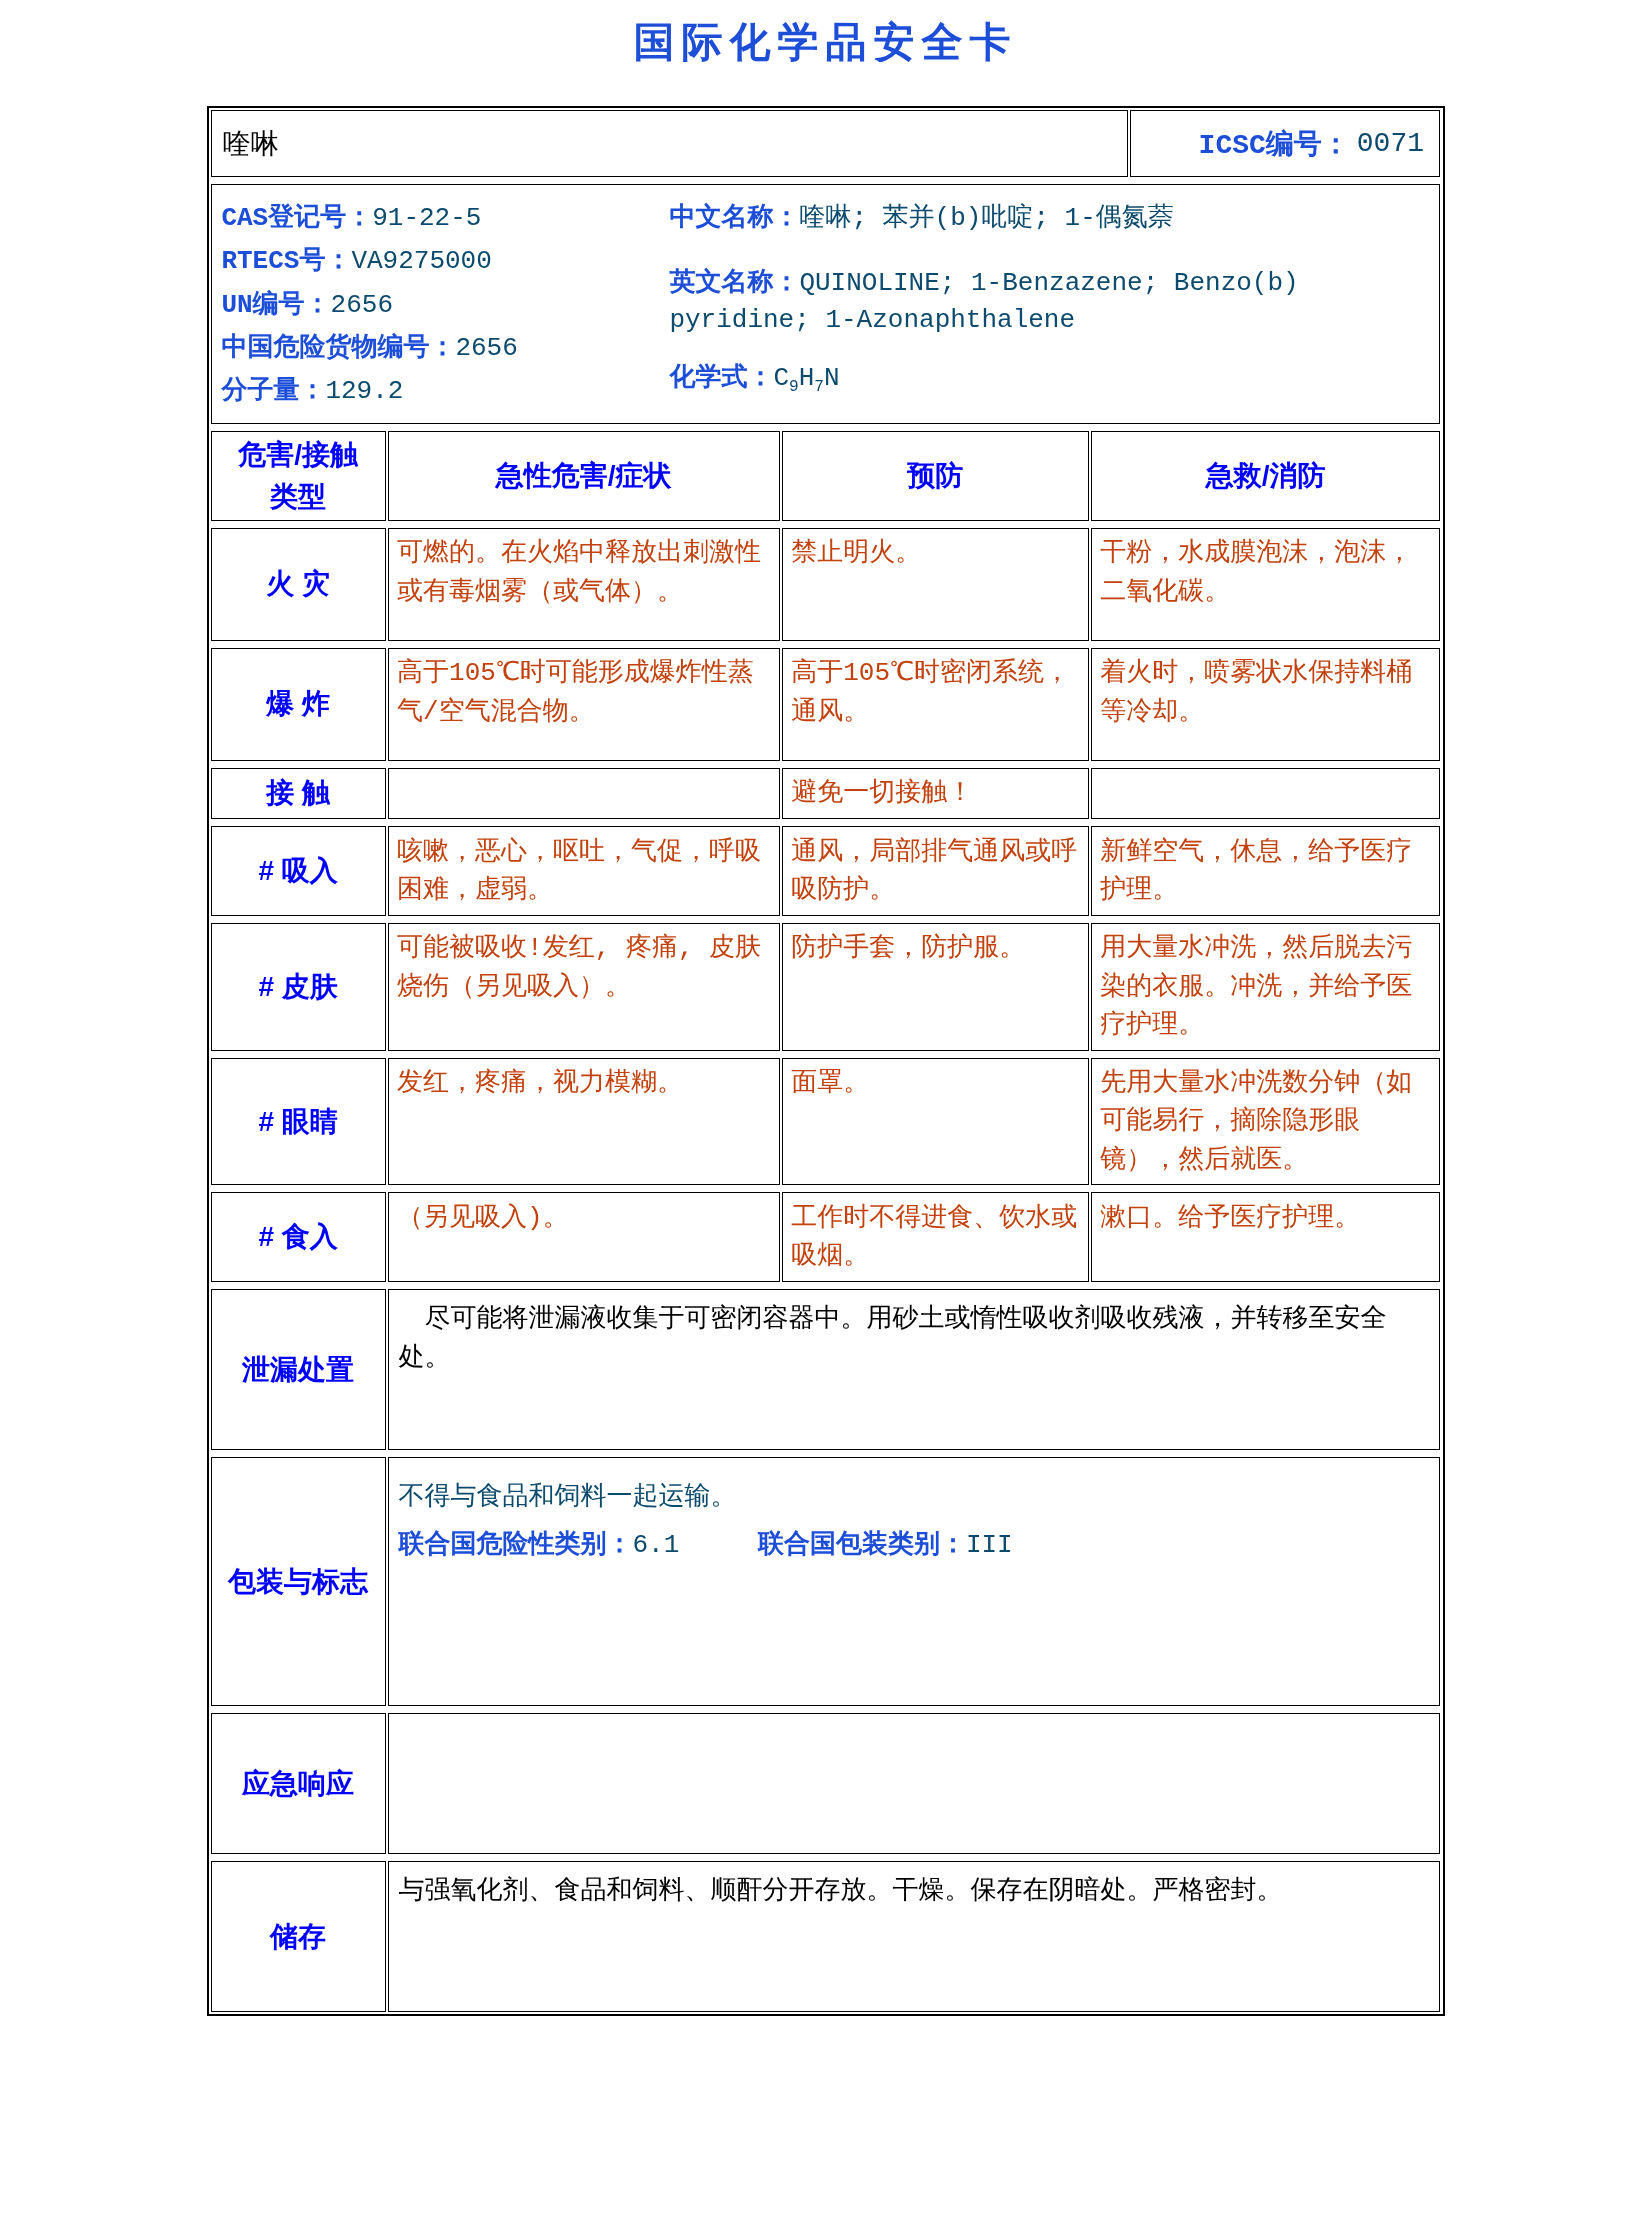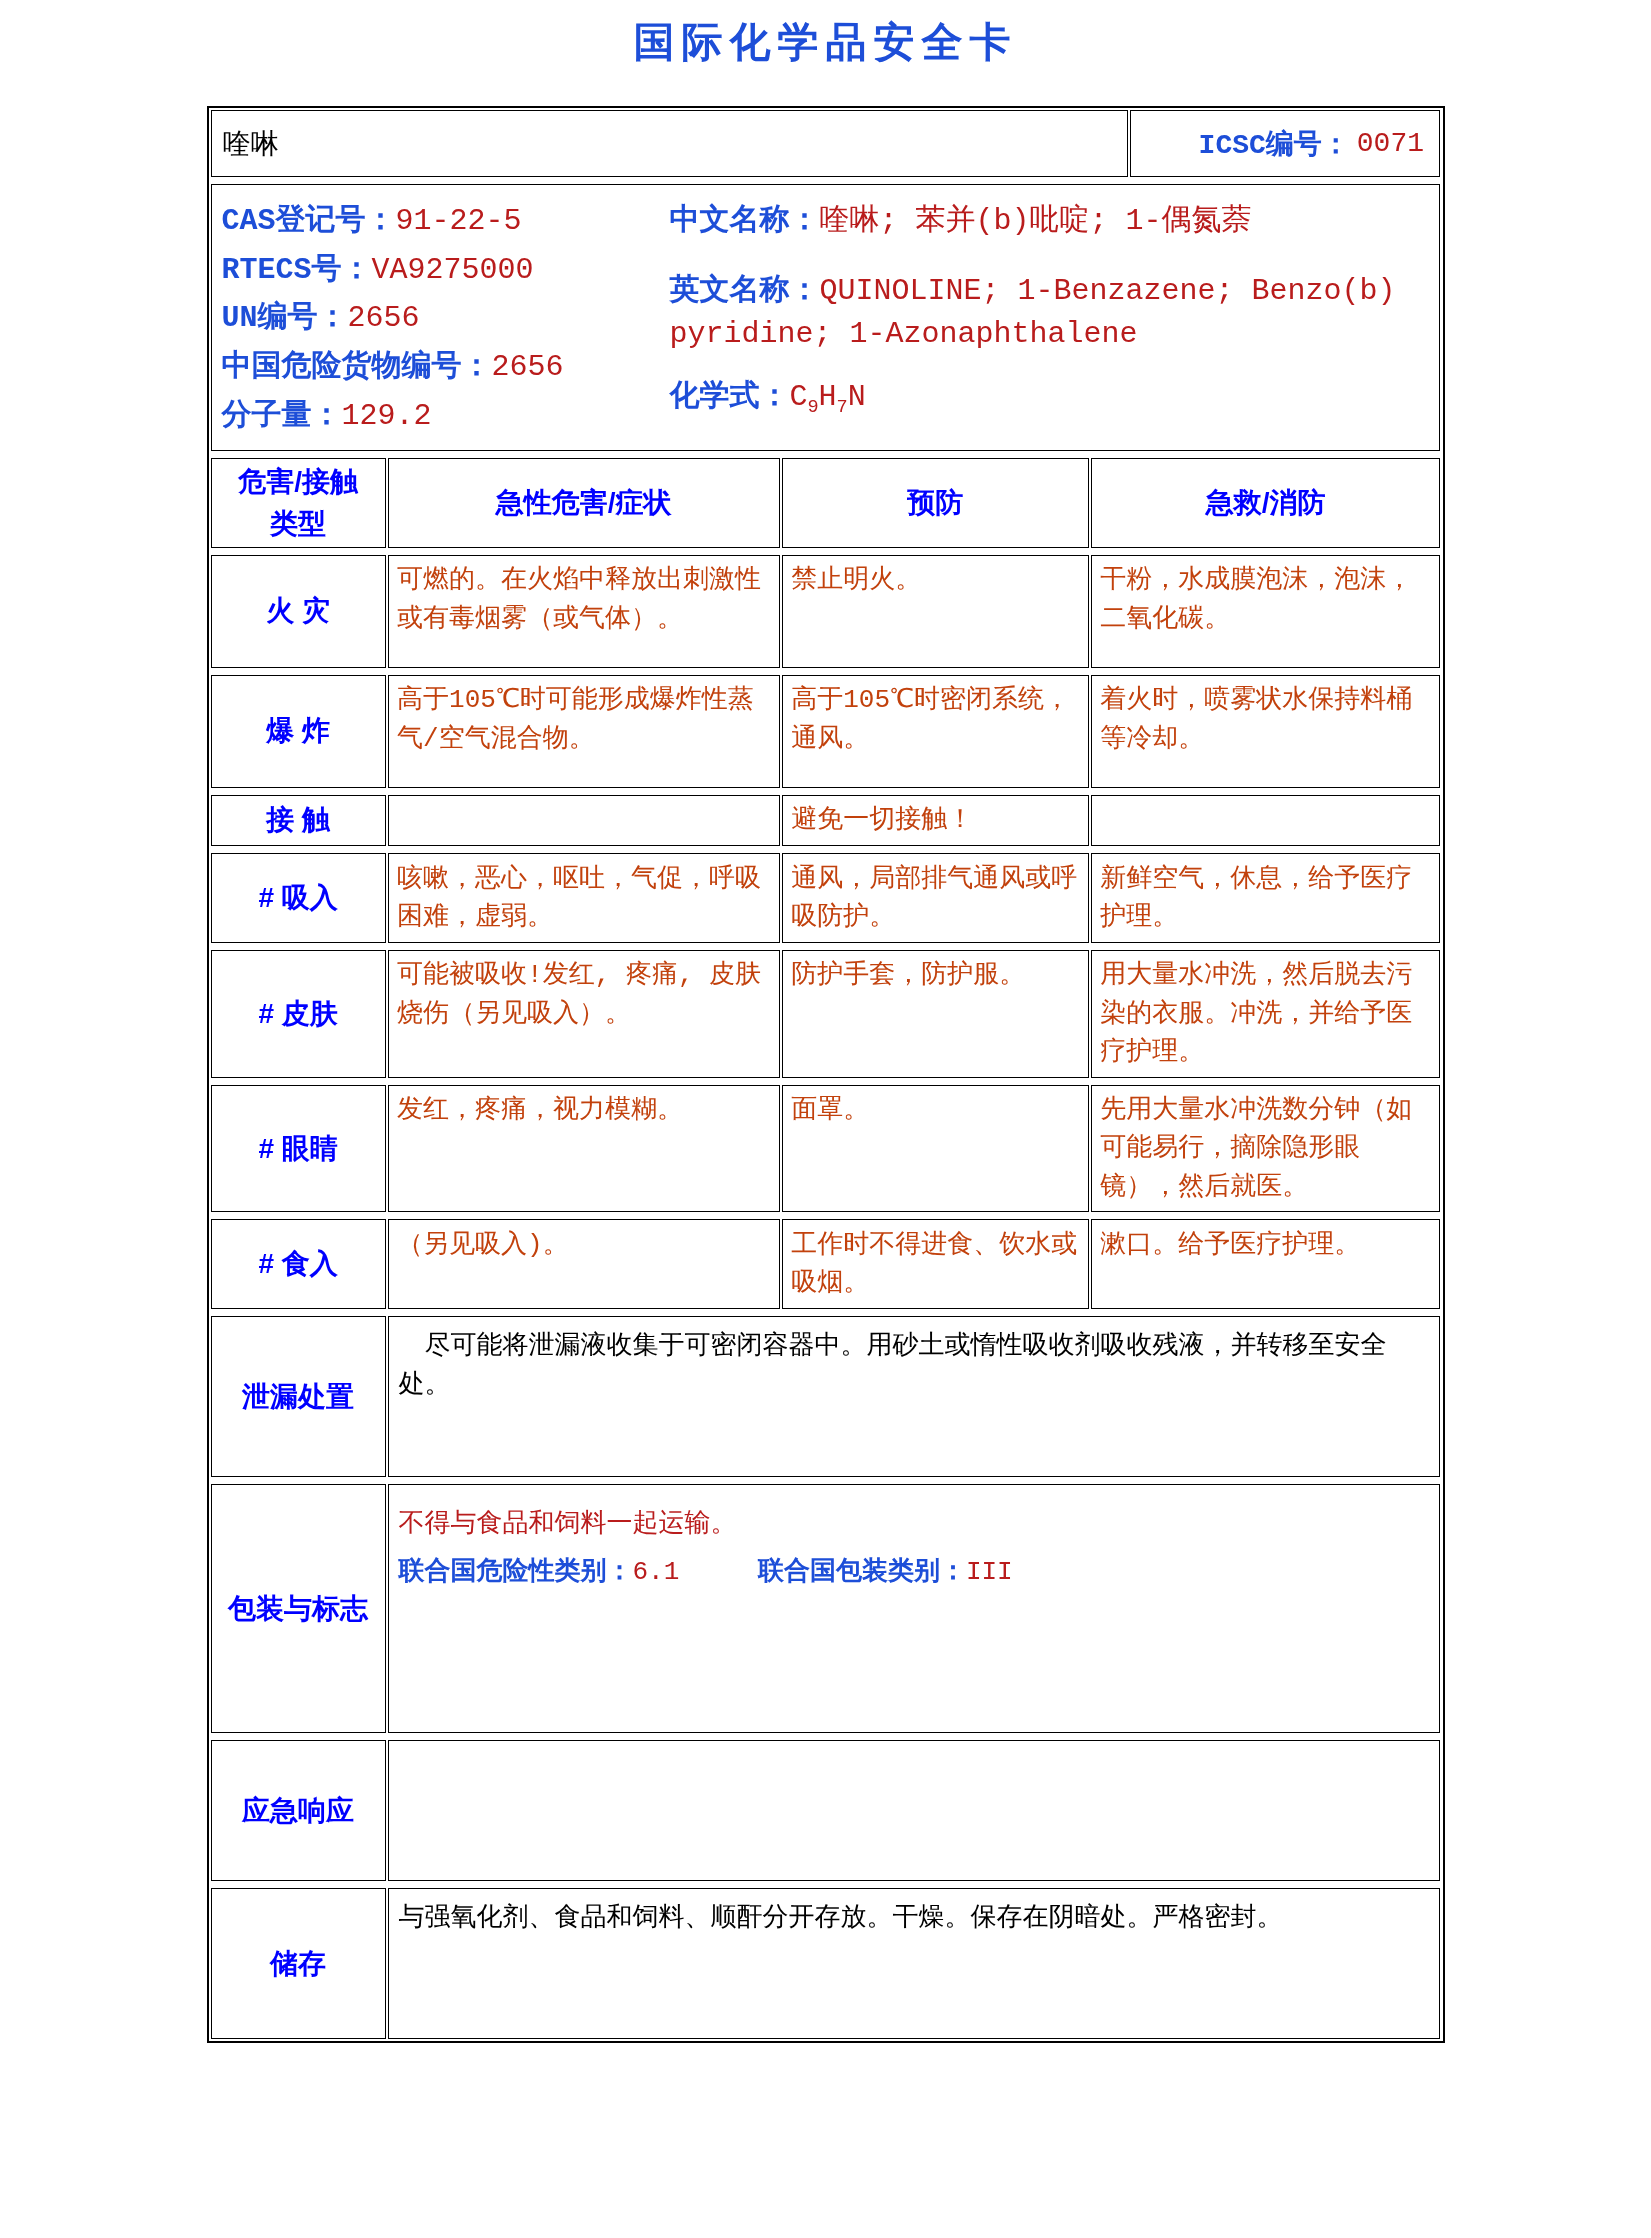--- a/index.html
+++ b/index.html
@@ -31,27 +31,27 @@
 
   
   .r-name{grid-template-columns:1fr 310px;min-height:67px;}
   .name-cell{display:flex;align-items:center;padding:0 11.2px;font-size:28px;color:#000;font-family:"Liberation Mono",monospace;}
   .icsc-cell{display:flex;align-items:center;justify-content:flex-end;padding:0 15.4px;font-size:28px;gap:7px;}
 
   
   .r-ids{grid-template-columns:1fr;min-height:231px;}
   .ids-cell{padding:7px 9.8px;}
   .ids-grid{display:grid;grid-template-columns:448px 1fr;}
-  .id-line{margin:6.3px 0;font-size:30px;line-height:1.35;}
+  .id-line{margin:6.3px 0;font-size:26px;line-height:1.35;}
   .en-line{margin-top:28px;}
   .formula-line{margin-top:21px;}
   .multiline{white-space:pre-line;}
 
   .lbl{color:#1d4ed8;font-weight:bold;font-family:Liberation Mono, monospace;}
-  .val{color:#b91c1c;font-family:"Liberation Mono",monospace;}
+  .val{color:#0c4a6e;font-family:"Liberation Mono",monospace;}
   sub{font-size:0.62em;}
 
   
   .r-grid{grid-template-columns:175px 392px 307px 1fr;}
   .hdr-cell,.cat-cell{
     display:flex;align-items:center;justify-content:center;text-align:center;
     font-family:"Liberation Sans",sans-serif;font-weight:bold;color:#0000ff;font-size:28px;
     white-space:pre-line;line-height:1.5;
   }
   .content-cell{padding:5.6px 8.4px;font-size:26px;line-height:1.47;color:#c2410c;font-family:"Liberation Mono",monospace;}

